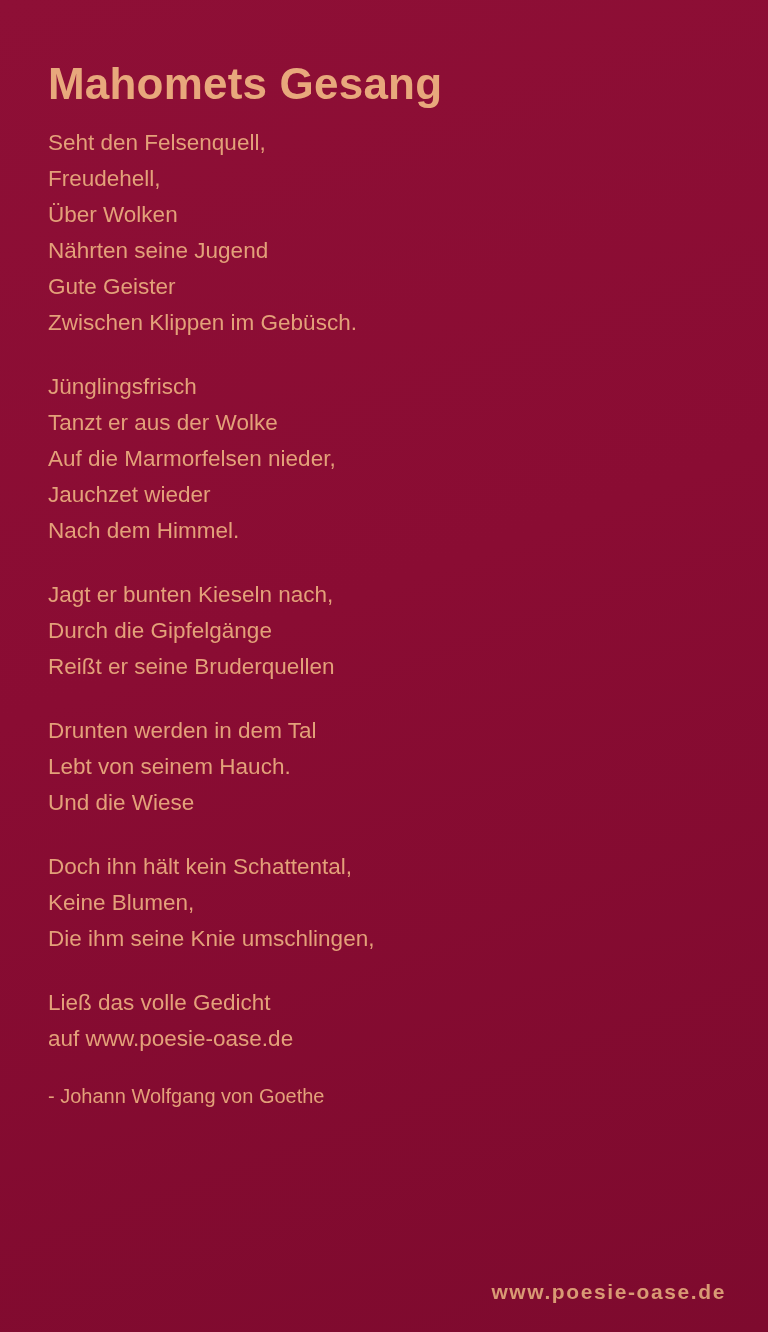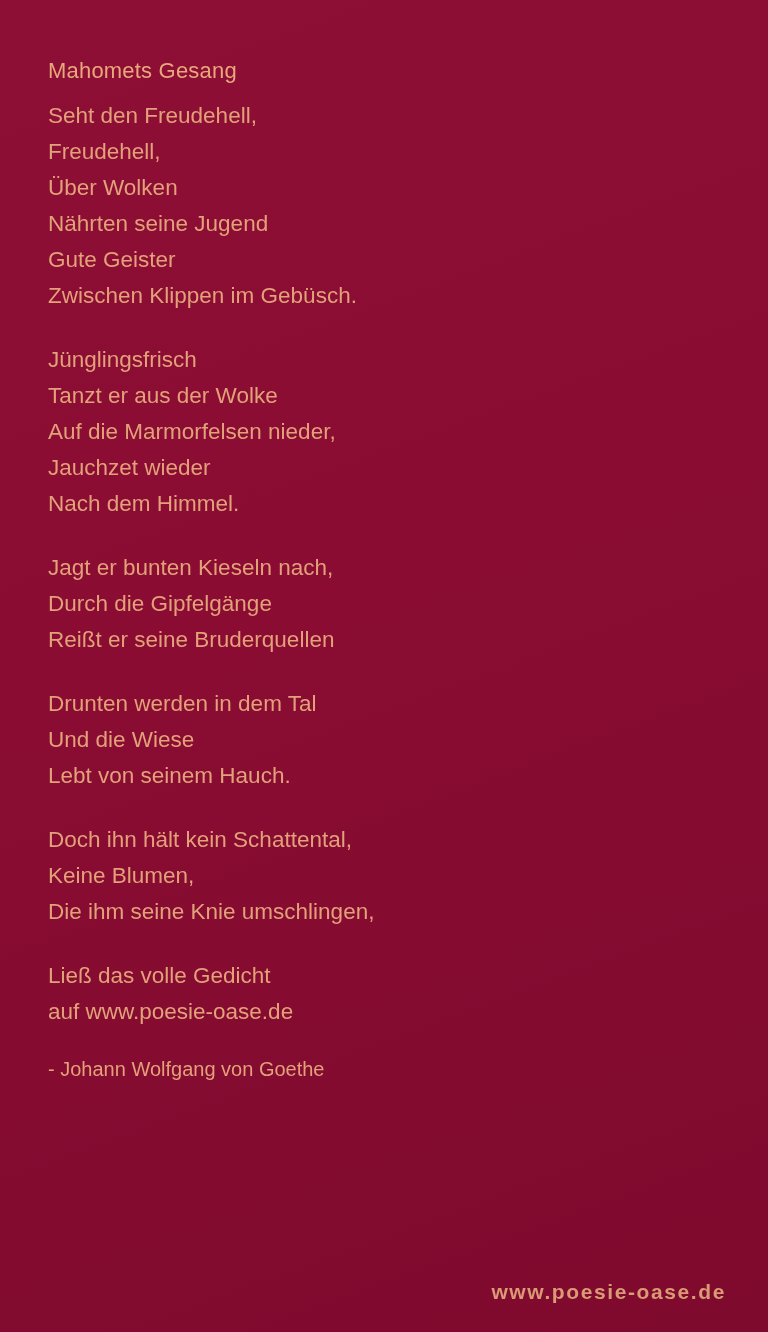--- a/index.html
+++ b/index.html
@@ -19,22 +19,22 @@
     left: 0;
     top: 0;
     width: 768px;
     height: 1332px;
     background: linear-gradient(160deg, #8e0f36 0%, #8a0c33 45%, #7e0a2e 100%);
     box-sizing: border-box;
     padding: 48px 48px 24px 48px;
   }
   .poem-title {
     color: #e8a87c;
-    font-size: 22px;
-    font-weight: normal;
+    font-size: 44px;
+    font-weight: bold;
     letter-spacing: 0.2px;
     margin: 10px 0 14px 0;
     line-height: 1.2;
   }
   .poem-body {
     color: #e3a179;
     font-size: 22.5px;
     line-height: 36px;
     font-weight: 500;
   }
@@ -61,21 +61,21 @@
   }
 </style>
 </head>
 <body>
 
 <div class="poem-card">
   <h1 class="poem-title">Mahomets Gesang</h1>
   <div class="poem-body">
 
     <div class="stanza">
-      <div class="line">Seht den Freudehell,</div>
+      <div class="line">Seht den Felsenquell,</div>
       <div class="line">Freudehell,</div>
       <div class="line">Über Wolken</div>
       <div class="line">Nährten seine Jugend</div>
       <div class="line">Gute Geister</div>
       <div class="line">Zwischen Klippen im Gebüsch.</div>
     </div>
 
     <div class="stanza">
       <div class="line">Jünglingsfrisch</div>
       <div class="line">Tanzt er aus der Wolke</div>
@@ -85,22 +85,22 @@
     </div>
 
     <div class="stanza">
       <div class="line">Jagt er bunten Kieseln nach,</div>
       <div class="line">Durch die Gipfelgänge</div>
       <div class="line">Reißt er seine Bruderquellen</div>
     </div>
 
     <div class="stanza">
       <div class="line">Drunten werden in dem Tal</div>
+      <div class="line">Lebt von seinem Hauch.</div>
       <div class="line">Und die Wiese</div>
-      <div class="line">Lebt von seinem Hauch.</div>
     </div>
 
     <div class="stanza">
       <div class="line">Doch ihn hält kein Schattental,</div>
       <div class="line">Keine Blumen,</div>
       <div class="line">Die ihm seine Knie umschlingen,</div>
     </div>
 
     <div class="stanza">
       <div class="line">Ließ das volle Gedicht</div>

